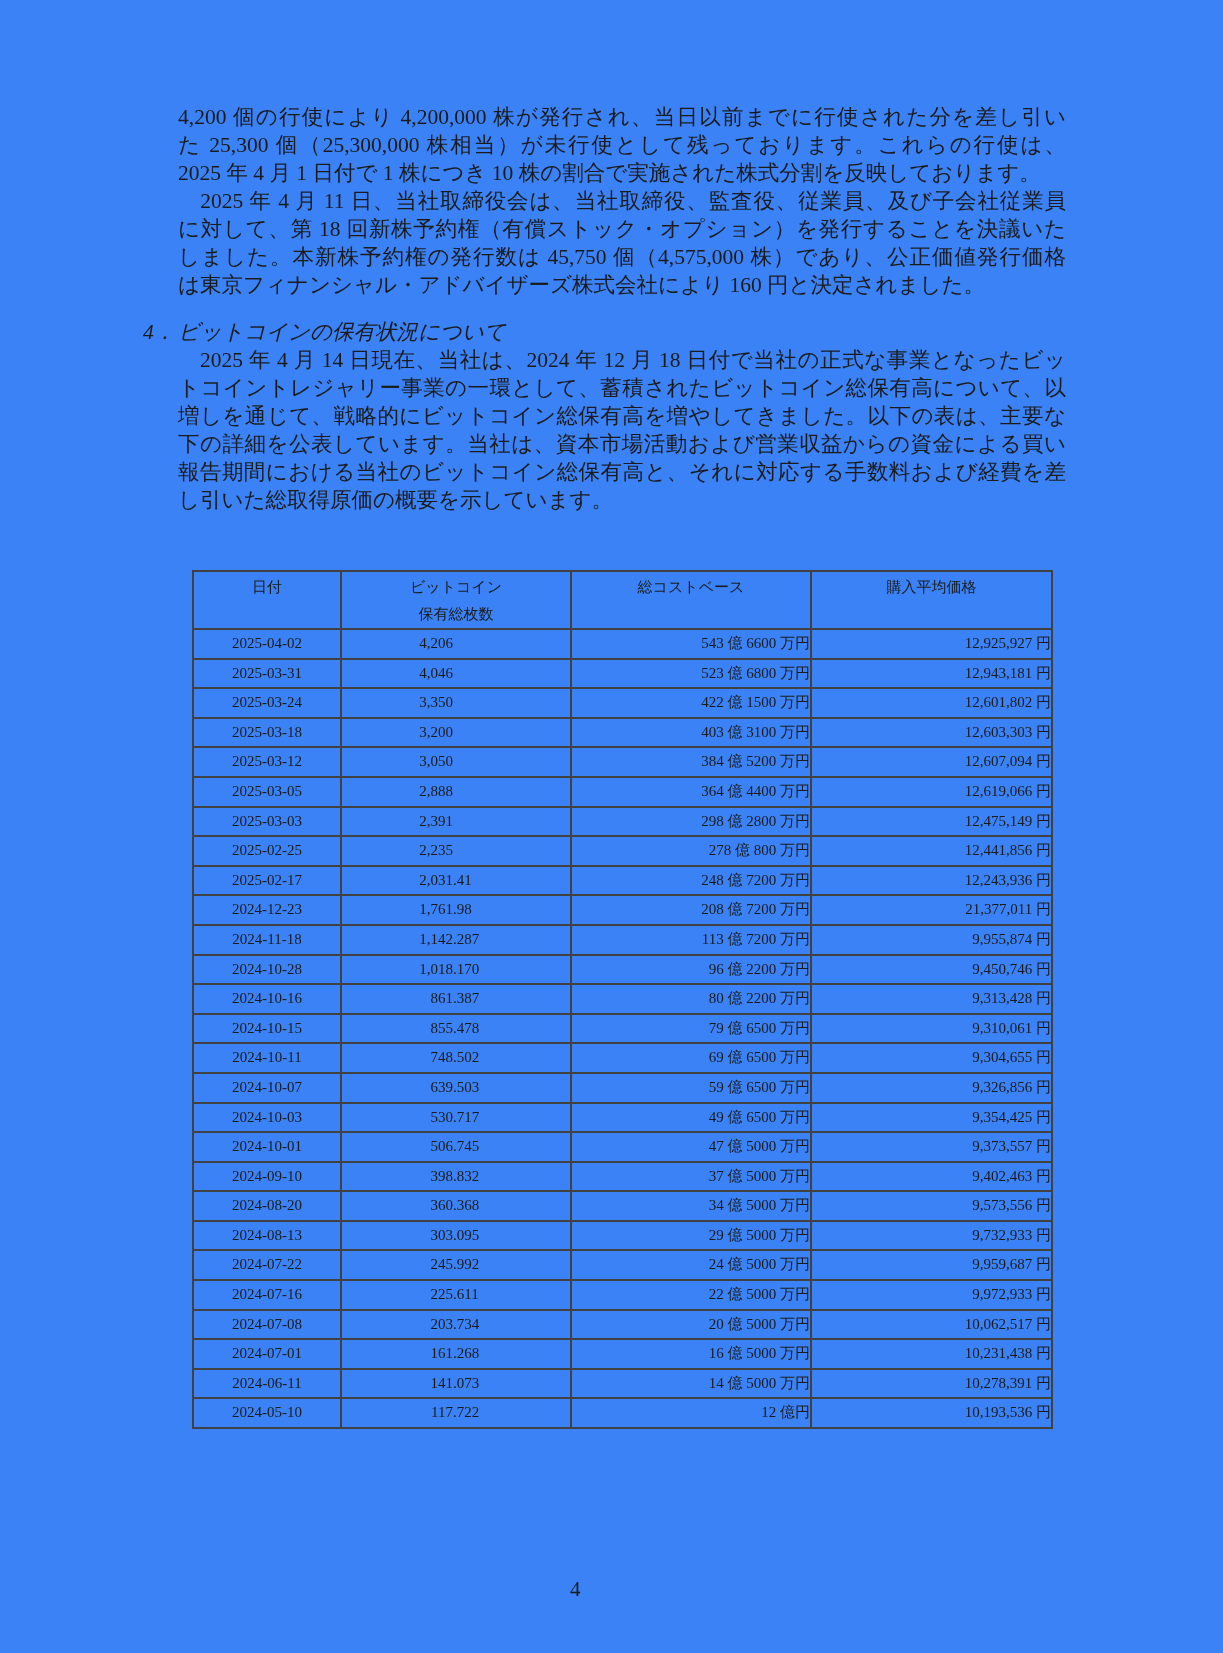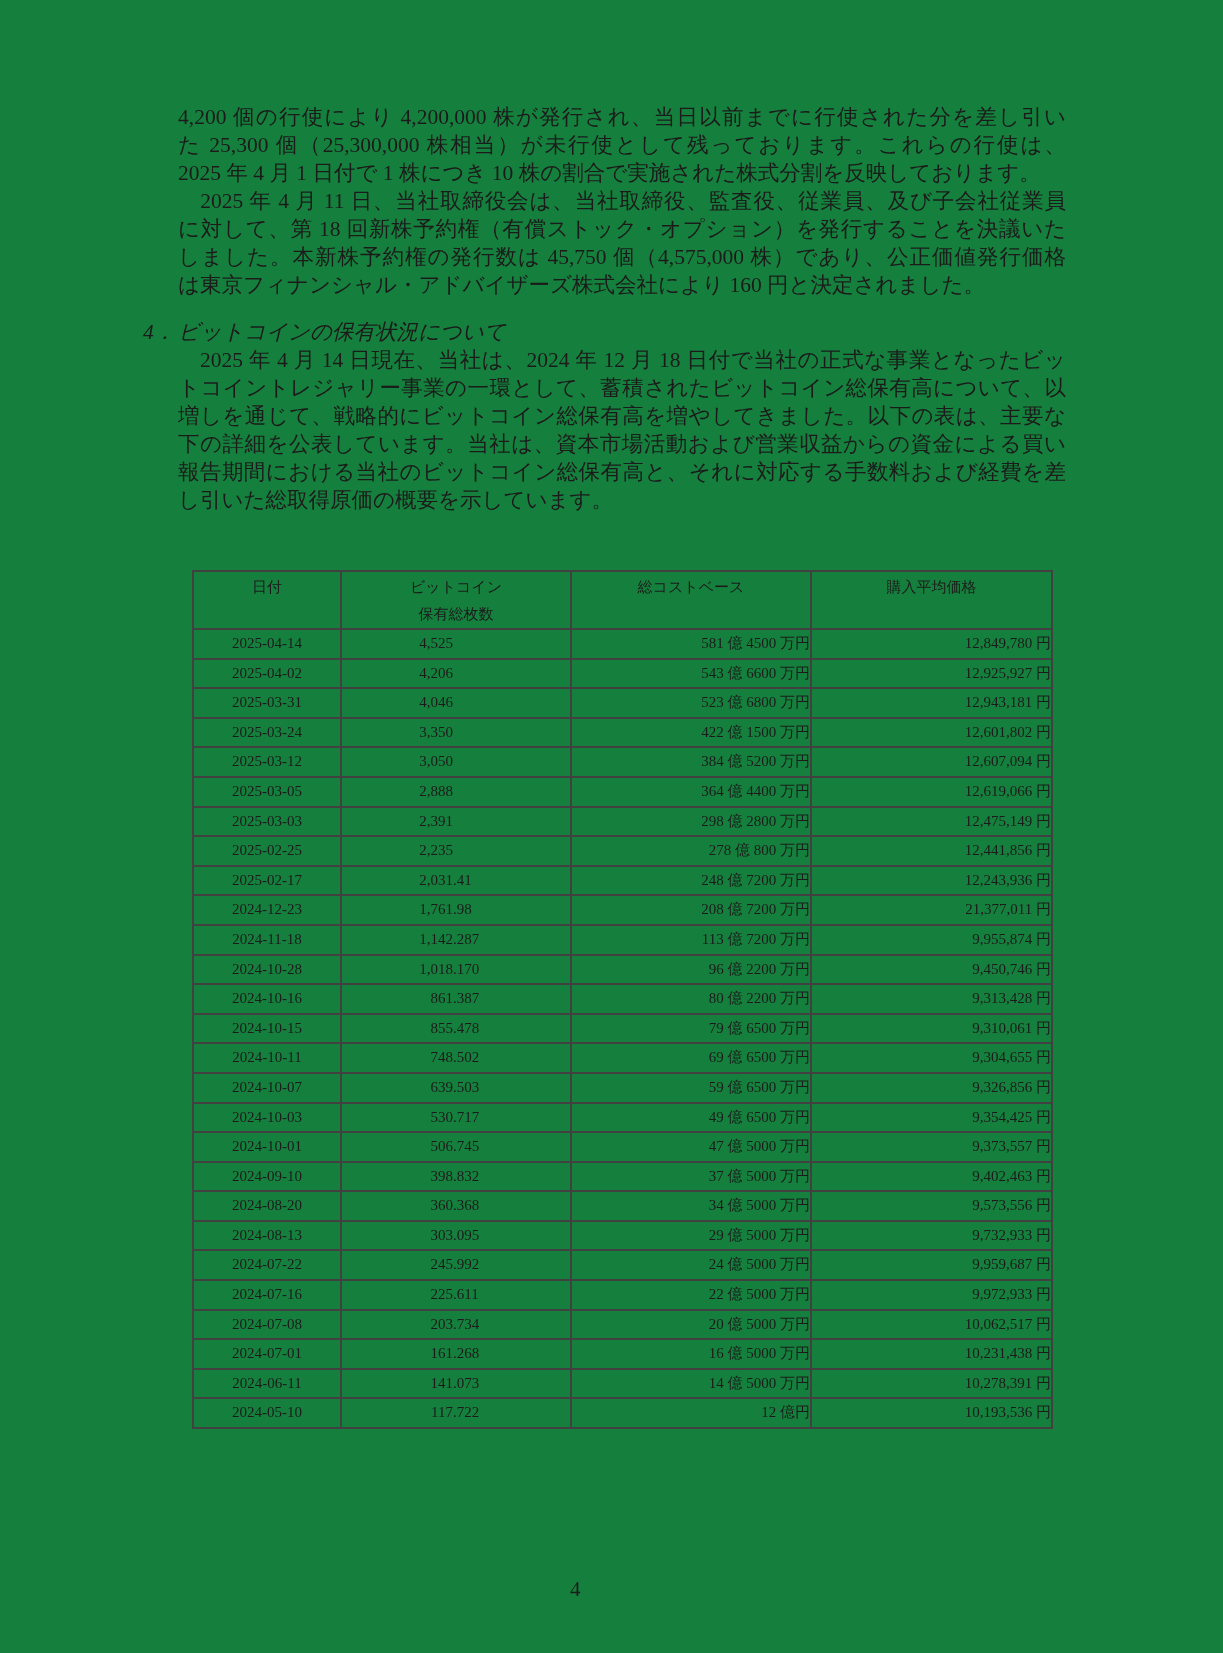--- a/index.html
+++ b/index.html
@@ -1,20 +1,20 @@
 <!DOCTYPE html>
 <html><head>
 <meta charset="utf-8">
 <style>
   html,body { margin:0; padding:0; background:#e8e8e8; }
   .page {
     position:relative;
     width:1223px; height:1653px;
     margin:0 auto;
-    background:#15803d;
+    background:#3b82f6;
     font-family:"Liberation Serif","DejaVu Serif",serif;
     color:#1b1b1b;
     box-sizing:border-box;
     padding:103px 0 0 178px;
     overflow:hidden;
   }
   .text-block { width:888px; font-size:21.5px; line-height:28px; }
   .para { margin:0; }
   .line { text-align:justify; text-align-last:justify; white-space:normal; }
   .line.last { text-align-last:left; }
@@ -101,31 +101,20 @@
             <th>
               <div>総コストベース</div>
             </th>
             <th>
               <div>購入平均価格</div>
             </th>
           </tr>
         </thead>
       <tbody id="tbody">
           <tr>
-            <td class="c-date">2025-04-14</td>
-            <td>
-              <div class="btcwrap">
-                <span class="ipart">4,525</span>
-                <span class="fpart"></span>
-              </div>
-            </td>
-            <td class="c-cost">581 億 4500 万円</td>
-            <td class="c-price">12,849,780 円</td>
-          </tr>
-          <tr>
             <td class="c-date">2025-04-02</td>
             <td>
               <div class="btcwrap">
                 <span class="ipart">4,206</span>
                 <span class="fpart"></span>
               </div>
             </td>
             <td class="c-cost">543 億 6600 万円</td>
             <td class="c-price">12,925,927 円</td>
           </tr>
@@ -145,20 +134,31 @@
             <td>
               <div class="btcwrap">
                 <span class="ipart">3,350</span>
                 <span class="fpart"></span>
               </div>
             </td>
             <td class="c-cost">422 億 1500 万円</td>
             <td class="c-price">12,601,802 円</td>
           </tr>
           <tr>
+            <td class="c-date">2025-03-18</td>
+            <td>
+              <div class="btcwrap">
+                <span class="ipart">3,200</span>
+                <span class="fpart"></span>
+              </div>
+            </td>
+            <td class="c-cost">403 億 3100 万円</td>
+            <td class="c-price">12,603,303 円</td>
+          </tr>
+          <tr>
             <td class="c-date">2025-03-12</td>
             <td>
               <div class="btcwrap">
                 <span class="ipart">3,050</span>
                 <span class="fpart"></span>
               </div>
             </td>
             <td class="c-cost">384 億 5200 万円</td>
             <td class="c-price">12,607,094 円</td>
           </tr>

